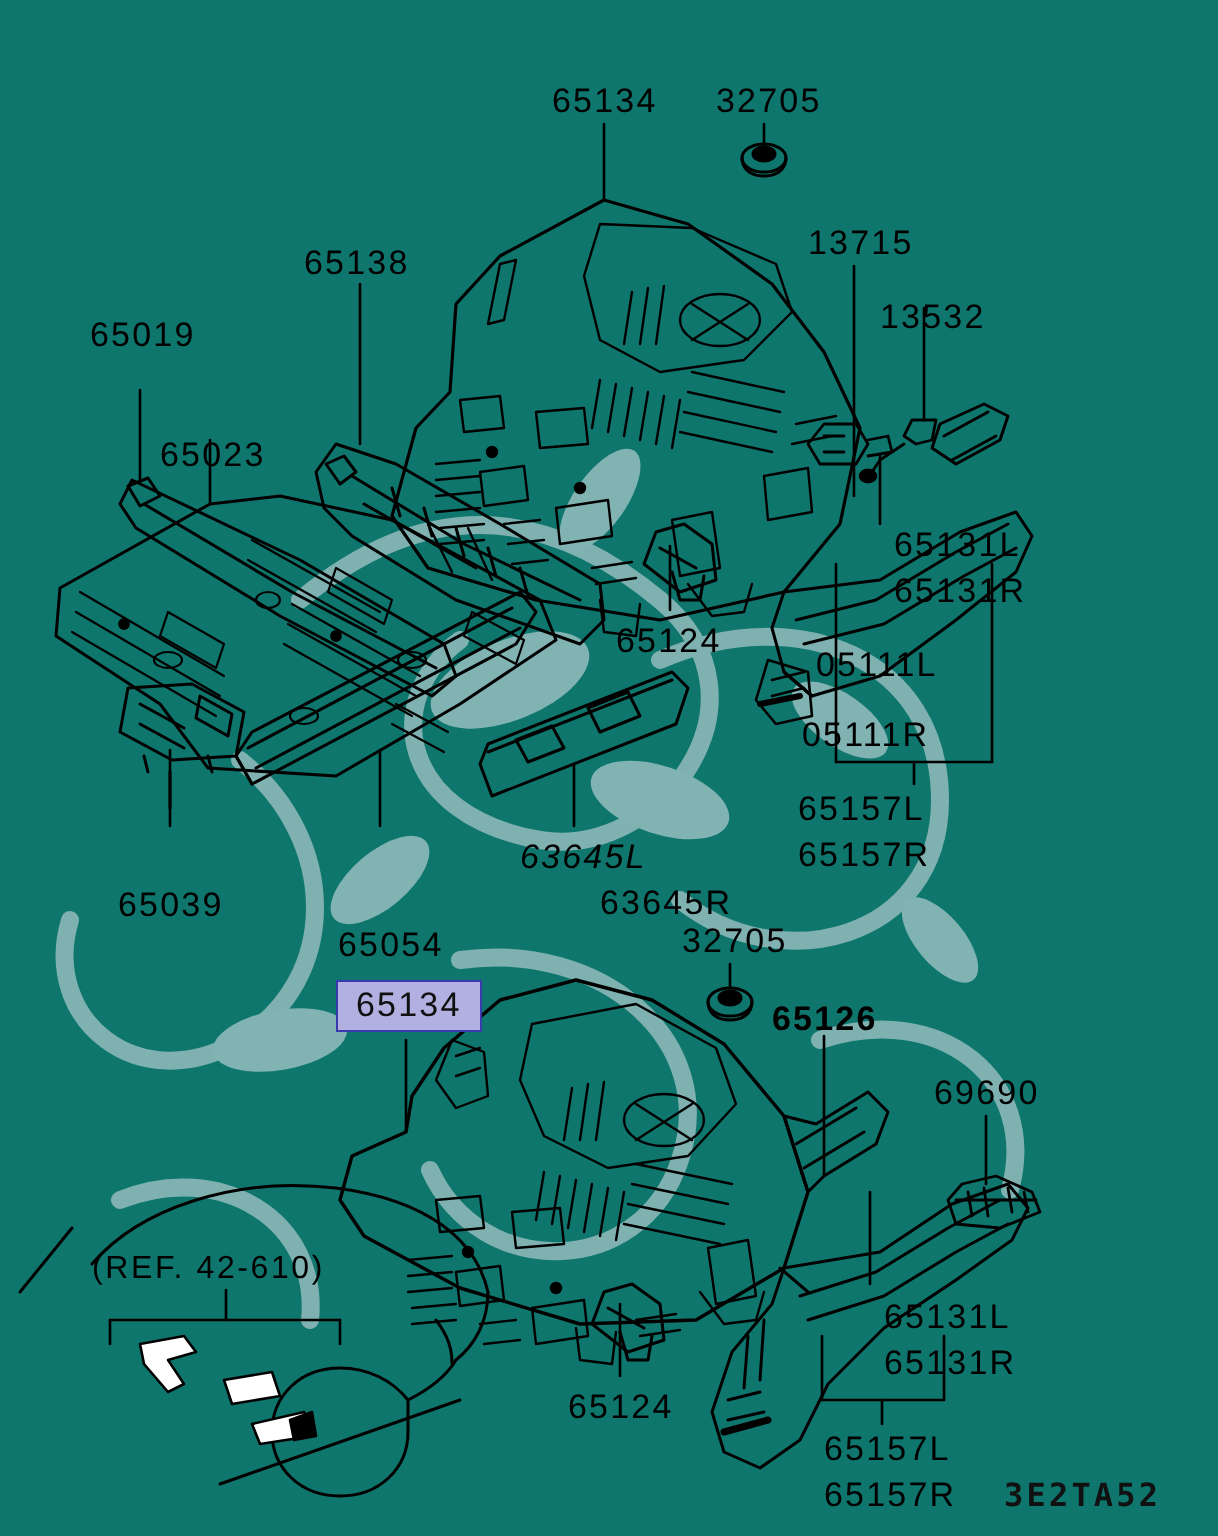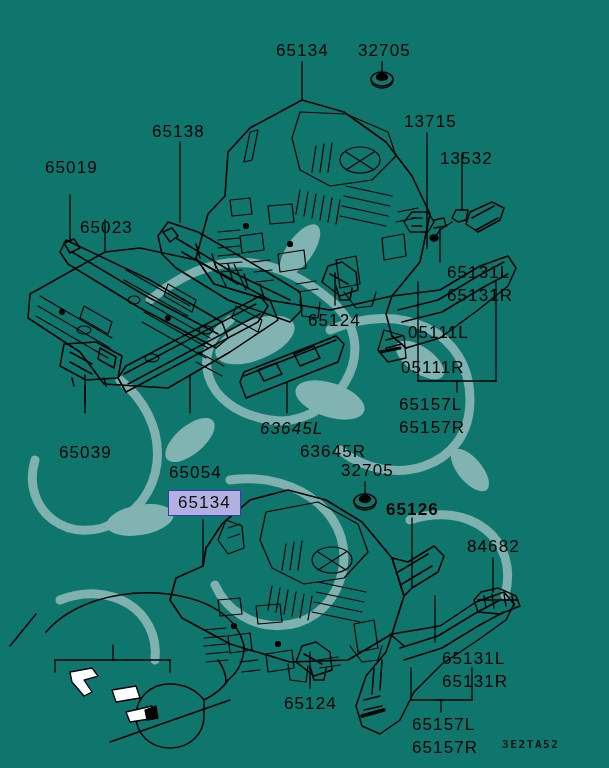--- a/index.html
+++ b/index.html
@@ -14,21 +14,21 @@
   
   #art{position:absolute;left:0;top:0;width:609px;height:768px;}
 
   
   .lbl{position:absolute;font-size:17px;color:#000;white-space:nowrap;
        letter-spacing:1.1px;line-height:1;font-weight:400;}
   .hl{position:absolute;background:#b2b0e0;border:1.5px solid #3a3ab0;
       color:#101010;font-size:17px;letter-spacing:1.1px;
       padding:3px 9px 4px 9px;line-height:1;}
   .code{position:absolute;font-family:"DejaVu Sans Mono","Liberation Mono",monospace;
-        font-size:11px;font-weight:bold;letter-spacing:1.6px;color:#111;}
+        font-size:16px;font-weight:bold;letter-spacing:1.6px;color:#111;}
   .ref{position:absolute;font-size:16px;letter-spacing:1.3px;color:#000;white-space:nowrap;}
 </style>
 </head>
 <body>
 
 <div id="sheet">
 
   <svg id="watermark" viewBox="0 0 609 768" xmlns="http://www.w3.org/2000/svg">
     <g fill="none" stroke="#ececf1" stroke-width="9" stroke-linecap="round">
       <path d="M150 300 C 210 250, 270 250, 330 300 C 390 350, 330 430, 270 420 C 200 408, 190 350, 230 320"></path>
@@ -320,23 +320,24 @@
   <div class="lbl" style="left:169px;top:420px;margin-top:44px;">65054</div>
   <div class="lbl" style="left:260px;top:420px;font-style:italic;">63645L</div>
   <div class="lbl" style="left:260px;top:443px;margin-left:40px;">63645R</div>
   <div class="lbl" style="left:399px;top:396px;">65157L</div>
   <div class="lbl" style="left:399px;top:419px;">65157R</div>
 
   <div class="hl" style="left:168px;top:490px;">65134</div>
 
   <div class="lbl" style="left:341px;top:462px;">32705</div>
   <div class="lbl" style="left:386px;top:501px;font-weight:bold;">65126</div>
-  <div class="lbl" style="left:467px;top:538px;">84682</div>
+  <div class="lbl" style="left:467px;top:538px;">69690</div>
   <div class="lbl" style="left:284px;top:695px;">65124</div>
   <div class="lbl" style="left:442px;top:650px;">65131L</div>
   <div class="lbl" style="left:442px;top:673px;">65131R</div>
   <div class="lbl" style="left:412px;top:716px;">65157L</div>
   <div class="lbl" style="left:412px;top:739px;">65157R</div>
 
+  <div class="ref" style="left:46px;top:626px;">(REF. 42-610)</div>
 
   <div class="code" style="left:502px;top:738px;">3E2TA52</div>
 
 </div>
 
 </body></html>

